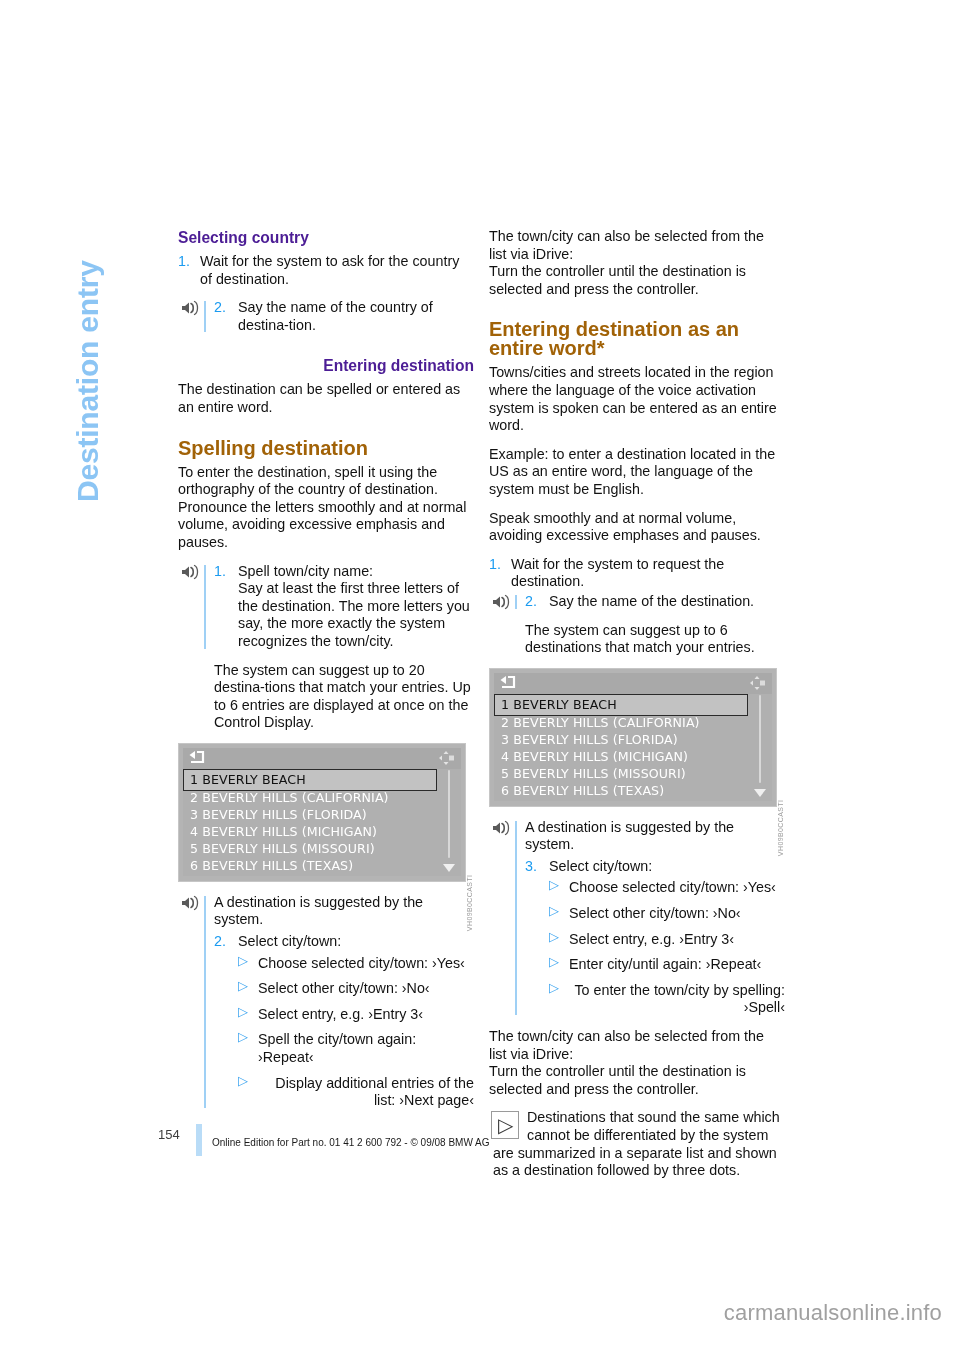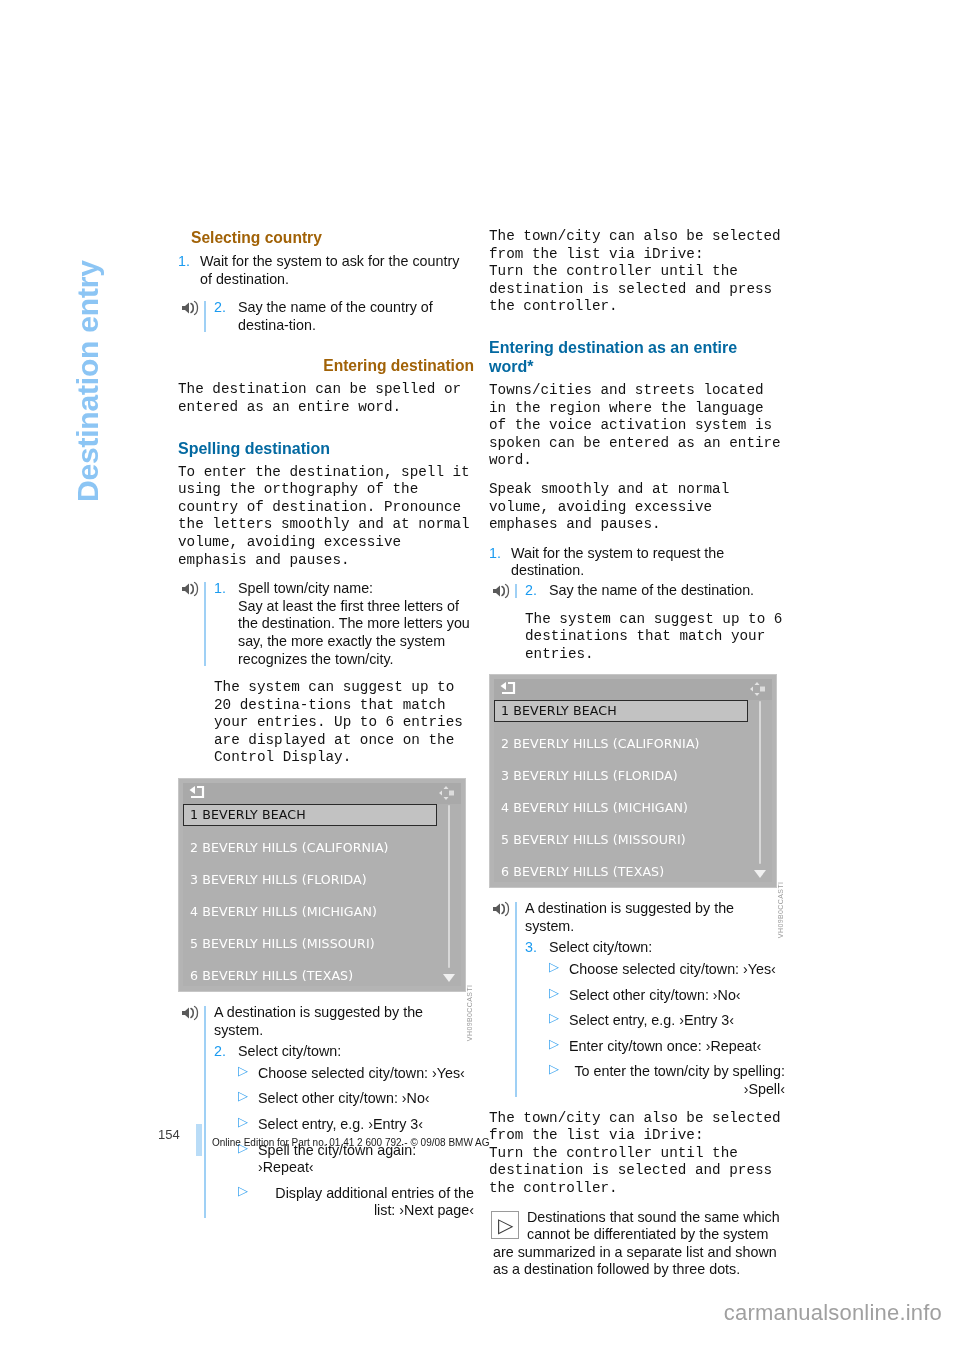--- a/index.html
+++ b/index.html
@@ -50,37 +50,36 @@
     line-height: 17.6px;
     color: #121212;
   }
   #col-left  { left: 178px; }
   #col-right { left: 489px; }
 
   
   .h2 {
     font-size: 15.6px;
     font-weight: bold;
-    color: #a16207;
-    margin: 0 0 6px 13px;
-    line-height: 19px;
-  }
-  .h3 {
-    font-size: 16px;
-    font-weight: bold;
-    color: #0369a1;
+    color: #4c1d95;
     margin: 0 0 6px 0;
     line-height: 19px;
   }
+  .h3 {
+    font-size: 20px;
+    font-weight: bold;
+    color: #a16207;
+    margin: 0 0 6px 0;
+    line-height: 19px;
+  }
   .h2.spaced  { margin-top: 22px; text-align: right; }
   .h3.spaced  { margin-top: 22px; }
 
   p.para {
     margin: 0 0 11px 0;
-    font-family: Liberation Mono, monospace;
   }
   p.tight { margin-bottom: 0; }
 
   
   .steps {
     margin: 0 0 11px 0;
     padding: 0;
     list-style: none;
     position: relative;
   }
@@ -212,21 +211,21 @@
     color: #e8e8e8;
   }
   .shot-list {
     position: relative;
     background: #b0b0b0;
   }
   .shot-row {
     font-family: "DejaVu Sans", sans-serif;
     font-size: 12.6px;
     line-height: 14px;
-    padding: 15px 6px 3px 7px;
+    padding: 0 6px 3px 7px;
     color: #ffffff;
     letter-spacing: 0.1px;
     white-space: nowrap;
     font-weight: normal;
   }
   .shot-row.selected {
     background: #c2c2c2;
     color: #111111;
     border: 1px solid #2a2a2a;
     margin: 0 24px 0 0;
@@ -436,20 +435,21 @@
 
   </div>
 
   <div class="column" id="col-right">
 
     <p class="para tight">The town/city can also be selected from the list via iDrive:</p>
     <p class="para">Turn the controller until the destination is selected and press the controller.</p>
 
     <div class="h3 spaced">Entering destination as an entire word*</div>
     <p class="para">Towns/cities and streets located in the region where the language of the voice activation system is spoken can be entered as an entire word.</p>
+    <p class="para">Example: to enter a destination located in the US as an entire word, the language of the system must be English.</p>
     <p class="para">Speak smoothly and at normal volume, avoiding excessive emphases and pauses.</p>
 
     <ul class="steps" style="margin-bottom:2px">
       <li class="step">
         <span class="num">1.</span>
         <span class="txt">Wait for the system to request the destination.</span>
       </li>
     </ul>
 
     <div class="voice-block">
@@ -515,21 +515,21 @@
       <div style="margin-bottom:4px">A destination is suggested by the system.</div>
       <ul class="steps" style="margin-bottom:0">
         <li class="step">
           <span class="num">3.</span>
           <span class="txt">
             <span>Select city/town:</span>
             <ul class="bullets">
               <li><span class="tri"></span><span>Choose selected city/town: ›Yes‹</span></li>
               <li><span class="tri"></span><span>Select other city/town: ›No‹</span></li>
               <li><span class="tri"></span><span>Select entry, e.g. ›Entry 3‹</span></li>
-              <li><span class="tri"></span><span>Enter city/town once: ›Repeat‹</span></li>
+              <li><span class="tri"></span><span>Enter city/until again: ›Repeat‹</span></li>
               <li><span class="tri"></span><span>To enter the town/city by spelling: ›Spell‹</span></li>
             </ul>
           </span>
         </li>
       </ul>
     </div>
 
     <p class="para tight" style="margin-top:11px">The town/city can also be selected from the list via iDrive:</p>
     <p class="para">Turn the controller until the destination is selected and press the controller.</p>
 

